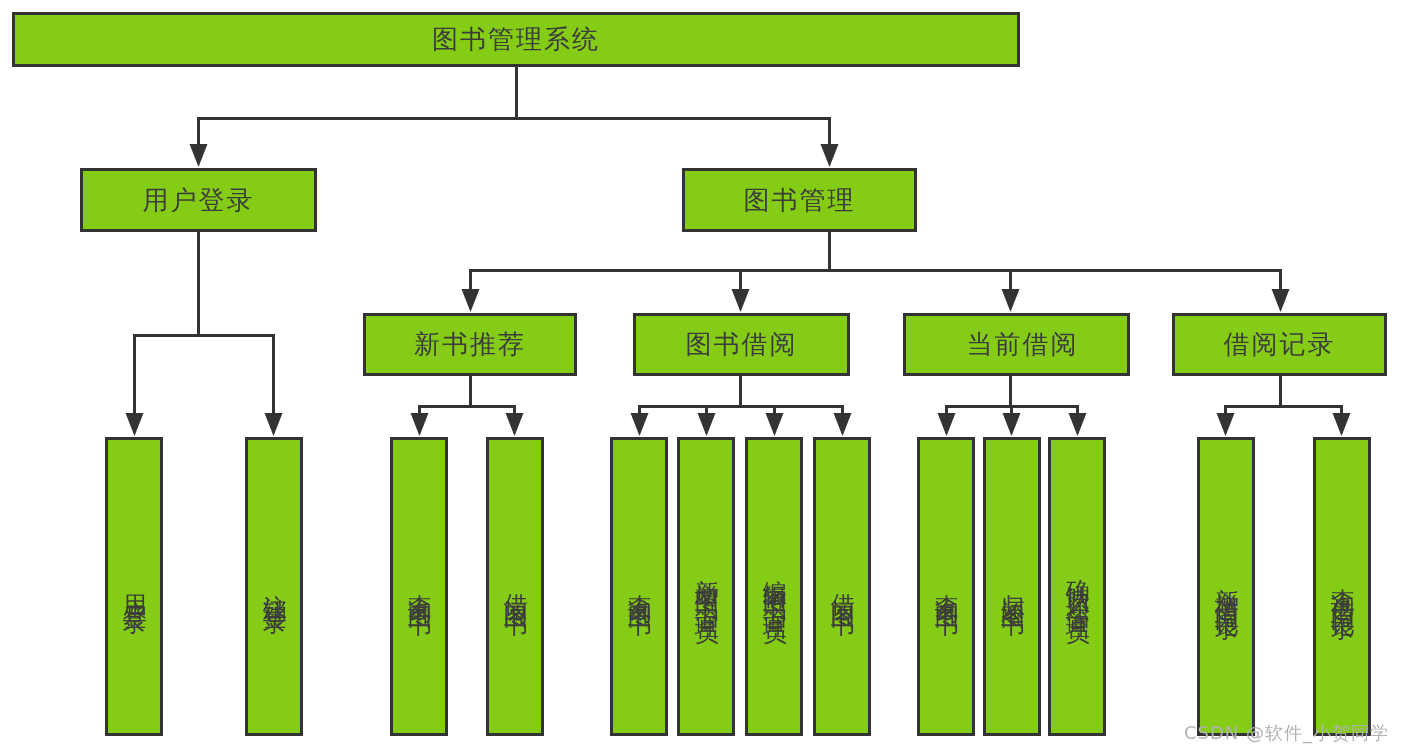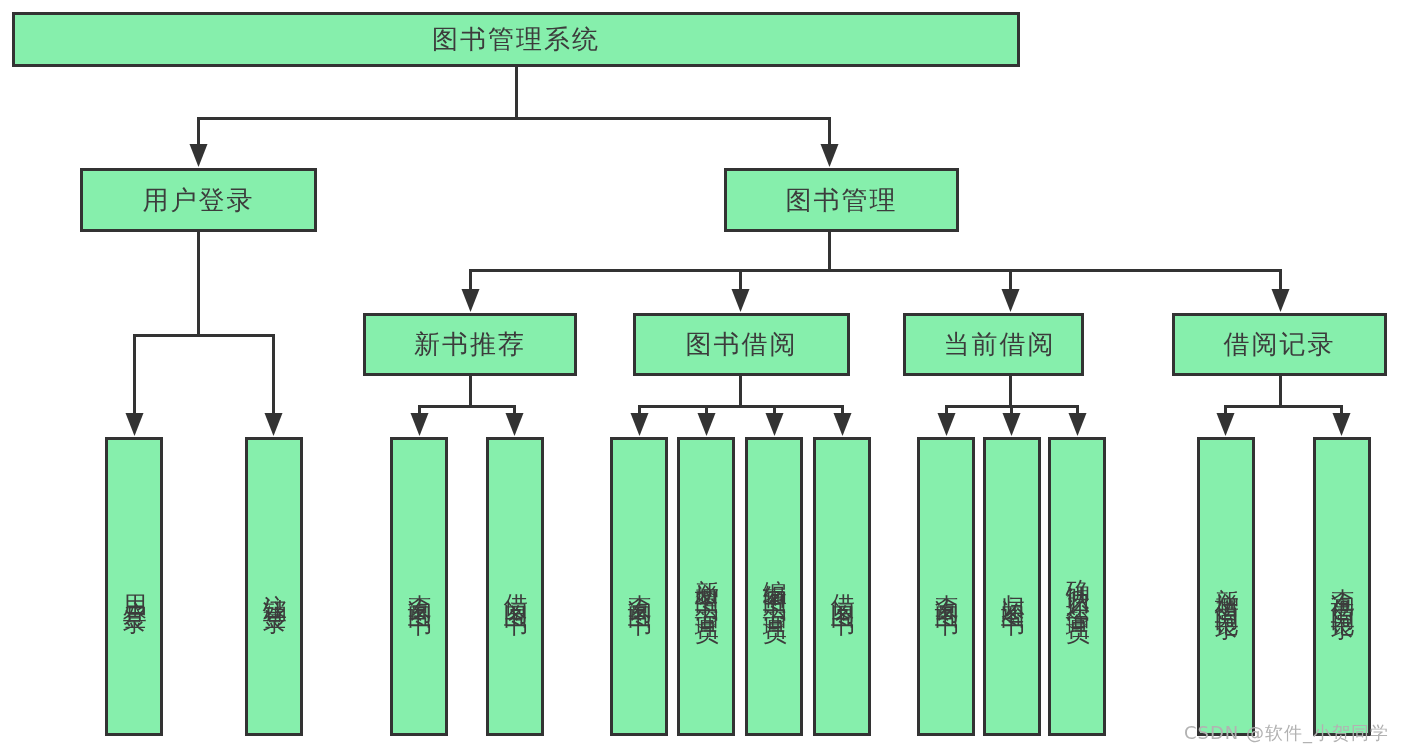--- a/index.html
+++ b/index.html
@@ -11,45 +11,45 @@
     background: #ffffff;
     overflow: hidden;
   }
   #wires { position: absolute; left: 0; top: 0; width: 1405px; height: 747px; pointer-events: none; }
   #wires path.ln { stroke: #333333; stroke-width: 3; fill: none; }
   #wires path.ar { fill: #333333; stroke: none; }
   .box {
     position: absolute;
     box-sizing: border-box;
     border: 3px solid #333333;
-    background: #86efac;
+    background: #84cc16;
     display: flex;
     align-items: center;
     justify-content: center;
     color: #3c3c3c;
   }
   .h-label { font-size: 26px; letter-spacing: 2px; white-space: nowrap; }
   .leaf { width: 58px; height: 299px; top: 437px; }
   .leaf .v-label {
     writing-mode: vertical-rl;
     text-orientation: mixed;
     font-size: 24px;
     letter-spacing: 6px;
     line-height: 1.15;
     white-space: nowrap;
   }
   
   .root  { left: 12px;  top: 12px;  width: 1008px; height: 55px; }
   .l2    { top: 168px; height: 64px; }
   .l3    { top: 313px; height: 63px; }
   #n-user-login-branch { left: 80px;  width: 237px; }
-  #n-book-mgmt         { left: 724px; width: 235px; }
+  #n-book-mgmt         { left: 682px; width: 235px; }
   #n-new-books      { left: 363px;  width: 214px; }
   #n-book-borrow    { left: 633px;  width: 217px; }
-  #n-current-borrow { left: 903px;  width: 181px; padding-left: 12px; }
+  #n-current-borrow { left: 903px;  width: 227px; padding-left: 12px; }
   #n-borrow-records { left: 1172px; width: 215px; align-items: center; }
   #lf-user-login { left: 105px; }
   #lf-logout     { left: 245px; }
   #lf-nb-query   { left: 390px; }
   #lf-nb-borrow  { left: 486px; }
   #lf-bb-query   { left: 610px; }
   #lf-bb-add     { left: 677px; }
   #lf-bb-edit    { left: 745px; }
   #lf-bb-borrow  { left: 813px; }
   #lf-cb-query   { left: 917px; }

